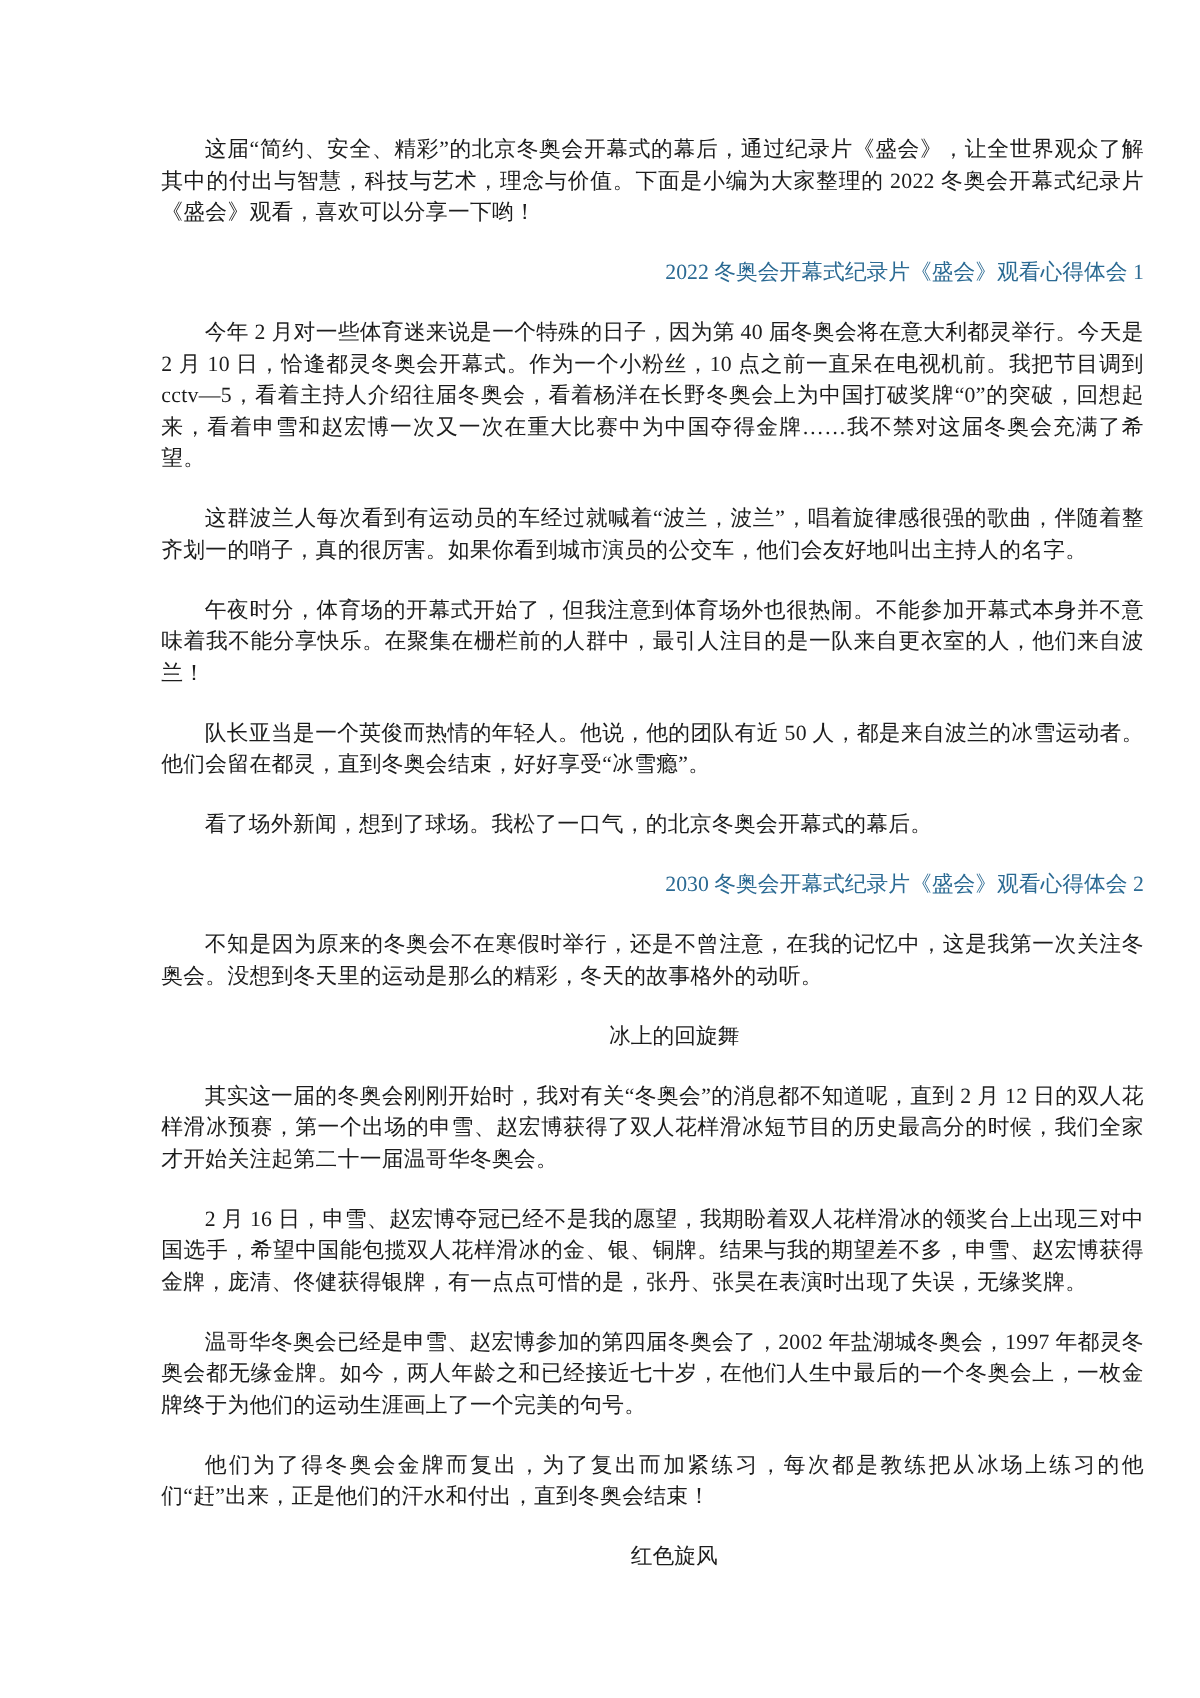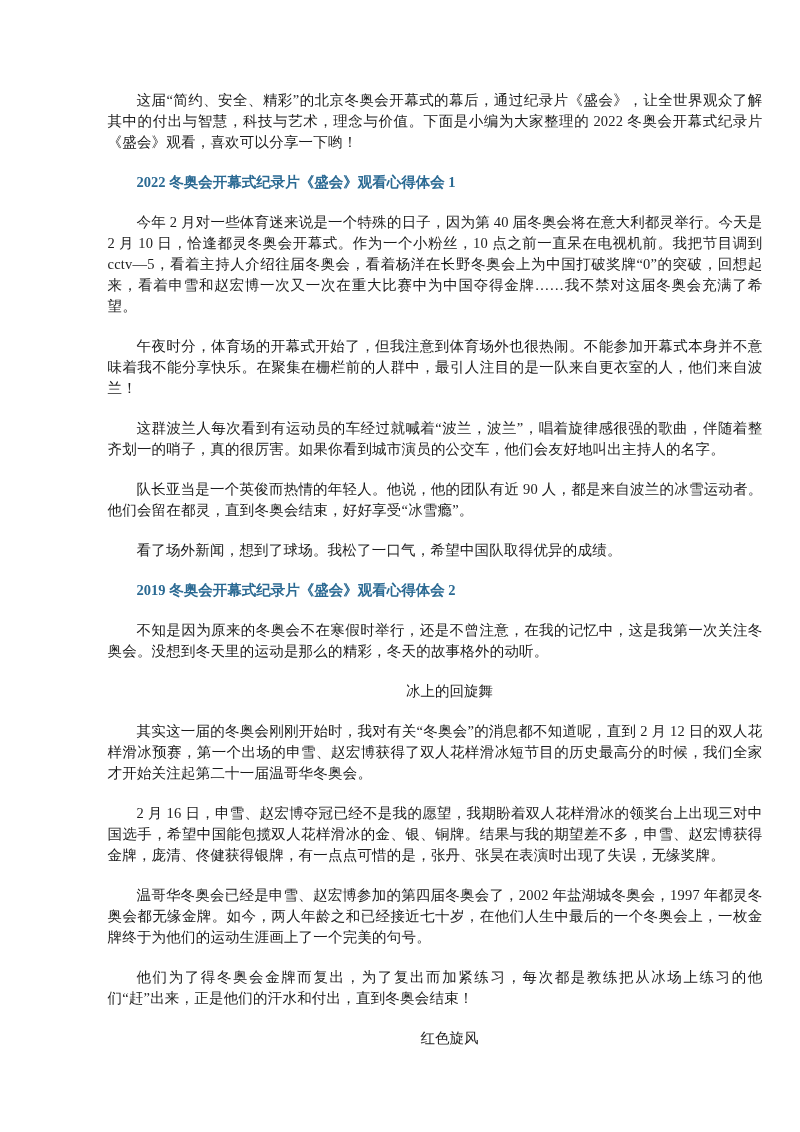--- a/index.html
+++ b/index.html
@@ -28,43 +28,43 @@
   }
   .para {
     margin: 0 0 19px 0;
     text-indent: 2em;
     text-align: justify;
     letter-spacing: 0.2px;
   }
   .heading {
     margin: 16px 0 19px 0;
     text-indent: 2em;
-    font-weight: bold;
+    font-weight: normal;
     color: var(--heading-color, #2b6a93);
-    text-align: left;
+    text-align: right;
   }
   .subtitle {
     margin: 0 0 19px 0;
     text-indent: 2em;
     text-align: center;
   }
 </style>
 </head>
 <body>
 
 <div class="page">
   <div class="content">
     <p class="para">这届“简约、安全、精彩”的北京冬奥会开幕式的幕后，通过纪录片《盛会》，让全世界观众了解其中的付出与智慧，科技与艺术，理念与价值。下面是小编为大家整理的 2022 冬奥会开幕式纪录片《盛会》观看，喜欢可以分享一下哟！</p>
     <p class="heading">2022 冬奥会开幕式纪录片《盛会》观看心得体会 1</p>
     <p class="para">今年 2 月对一些体育迷来说是一个特殊的日子，因为第 40 届冬奥会将在意大利都灵举行。今天是 2 月 10 日，恰逢都灵冬奥会开幕式。作为一个小粉丝，10 点之前一直呆在电视机前。我把节目调到 cctv—5，看着主持人介绍往届冬奥会，看着杨洋在长野冬奥会上为中国打破奖牌“0”的突破，回想起来，看着申雪和赵宏博一次又一次在重大比赛中为中国夺得金牌……我不禁对这届冬奥会充满了希望。</p>
+    <p class="para">这群波兰人每次看到有运动员的车经过就喊着“波兰，波兰”，唱着旋律感很强的歌曲，伴随着整齐划一的哨子，真的很厉害。如果你看到城市演员的公交车，他们会友好地叫出主持人的名字。</p>
     <p class="para">午夜时分，体育场的开幕式开始了，但我注意到体育场外也很热闹。不能参加开幕式本身并不意味着我不能分享快乐。在聚集在栅栏前的人群中，最引人注目的是一队来自更衣室的人，他们来自波兰！</p>
-    <p class="para">这群波兰人每次看到有运动员的车经过就喊着“波兰，波兰”，唱着旋律感很强的歌曲，伴随着整齐划一的哨子，真的很厉害。如果你看到城市演员的公交车，他们会友好地叫出主持人的名字。</p>
-    <p class="para">队长亚当是一个英俊而热情的年轻人。他说，他的团队有近 90 人，都是来自波兰的冰雪运动者。他们会留在都灵，直到冬奥会结束，好好享受“冰雪瘾”。</p>
-    <p class="para">看了场外新闻，想到了球场。我松了一口气，希望中国队取得优异的成绩。</p>
-    <p class="heading">2019 冬奥会开幕式纪录片《盛会》观看心得体会 2</p>
+    <p class="para">队长亚当是一个英俊而热情的年轻人。他说，他的团队有近 50 人，都是来自波兰的冰雪运动者。他们会留在都灵，直到冬奥会结束，好好享受“冰雪瘾”。</p>
+    <p class="para">看了场外新闻，想到了球场。我松了一口气，的北京冬奥会开幕式的幕后。</p>
+    <p class="heading">2030 冬奥会开幕式纪录片《盛会》观看心得体会 2</p>
     <p class="para">不知是因为原来的冬奥会不在寒假时举行，还是不曾注意，在我的记忆中，这是我第一次关注冬奥会。没想到冬天里的运动是那么的精彩，冬天的故事格外的动听。</p>
     <p class="subtitle">冰上的回旋舞</p>
     <p class="para">其实这一届的冬奥会刚刚开始时，我对有关“冬奥会”的消息都不知道呢，直到 2 月 12 日的双人花样滑冰预赛，第一个出场的申雪、赵宏博获得了双人花样滑冰短节目的历史最高分的时候，我们全家才开始关注起第二十一届温哥华冬奥会。</p>
     <p class="para">2 月 16 日，申雪、赵宏博夺冠已经不是我的愿望，我期盼着双人花样滑冰的领奖台上出现三对中国选手，希望中国能包揽双人花样滑冰的金、银、铜牌。结果与我的期望差不多，申雪、赵宏博获得金牌，庞清、佟健获得银牌，有一点点可惜的是，张丹、张昊在表演时出现了失误，无缘奖牌。</p>
     <p class="para">温哥华冬奥会已经是申雪、赵宏博参加的第四届冬奥会了，2002 年盐湖城冬奥会，1997 年都灵冬奥会都无缘金牌。如今，两人年龄之和已经接近七十岁，在他们人生中最后的一个冬奥会上，一枚金牌终于为他们的运动生涯画上了一个完美的句号。</p>
     <p class="para">他们为了得冬奥会金牌而复出，为了复出而加紧练习，每次都是教练把从冰场上练习的他们“赶”出来，正是他们的汗水和付出，直到冬奥会结束！</p>
     <p class="subtitle">红色旋风</p>
   </div>
 </div>
 

